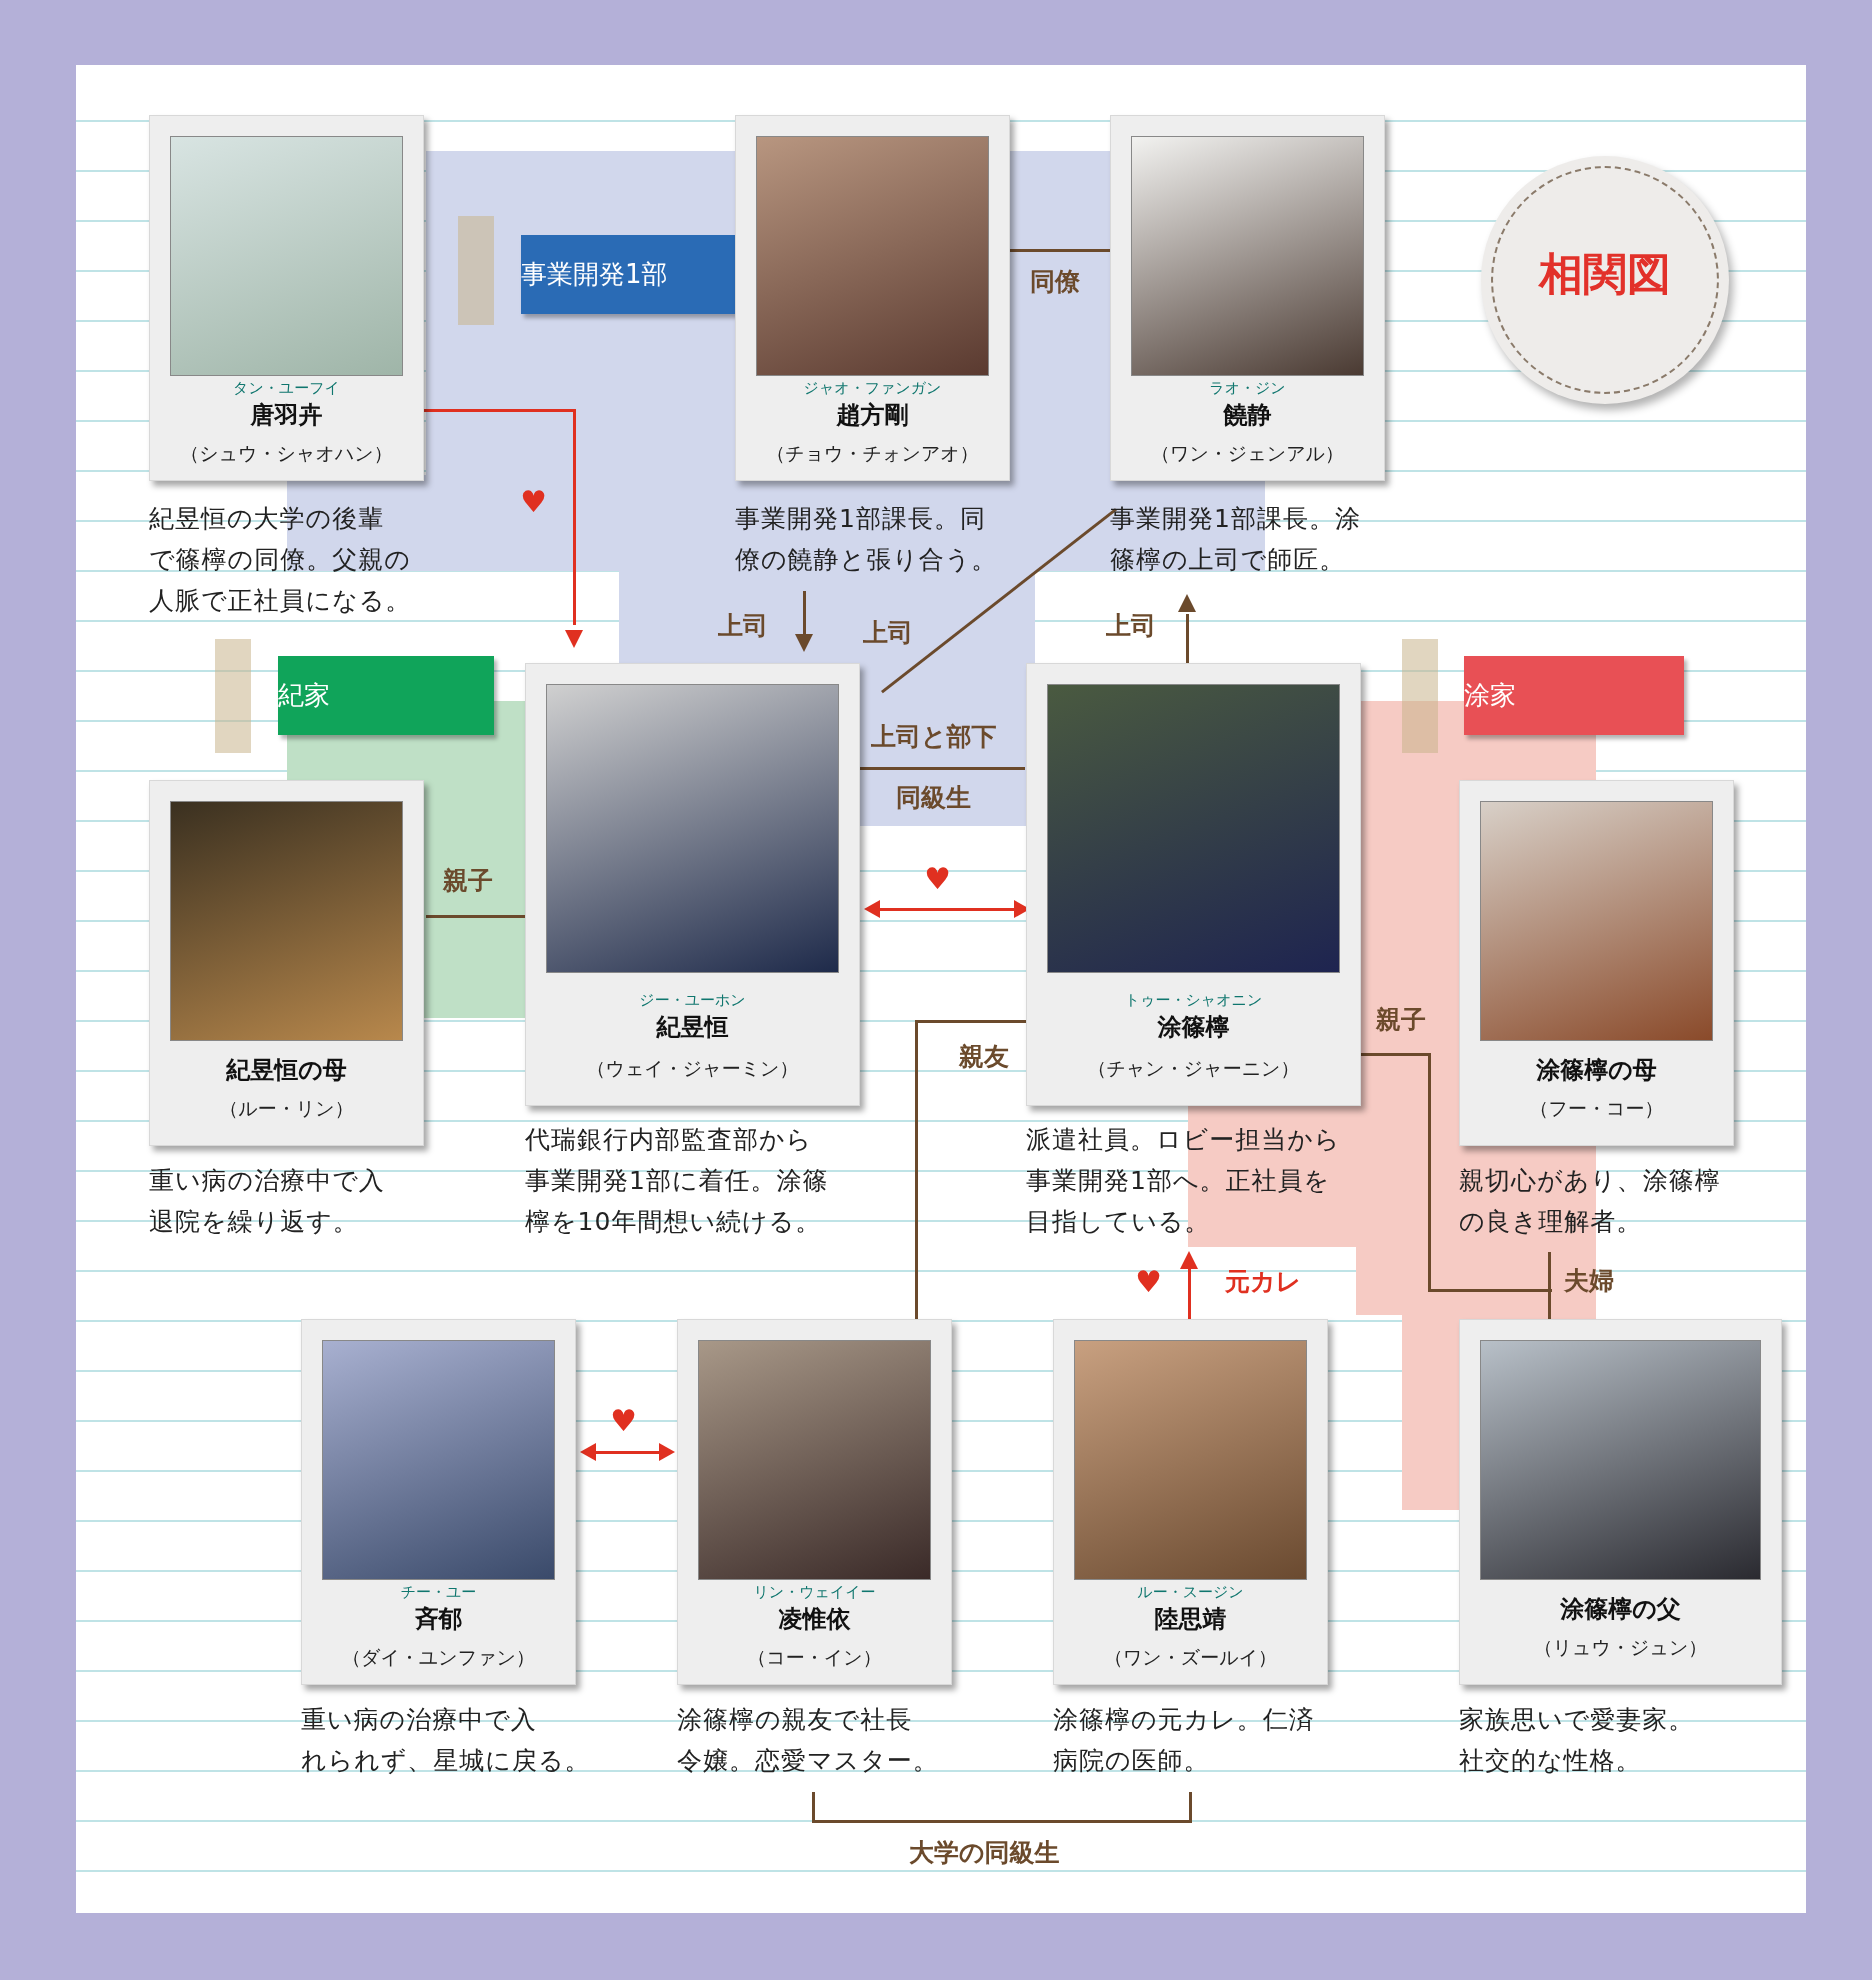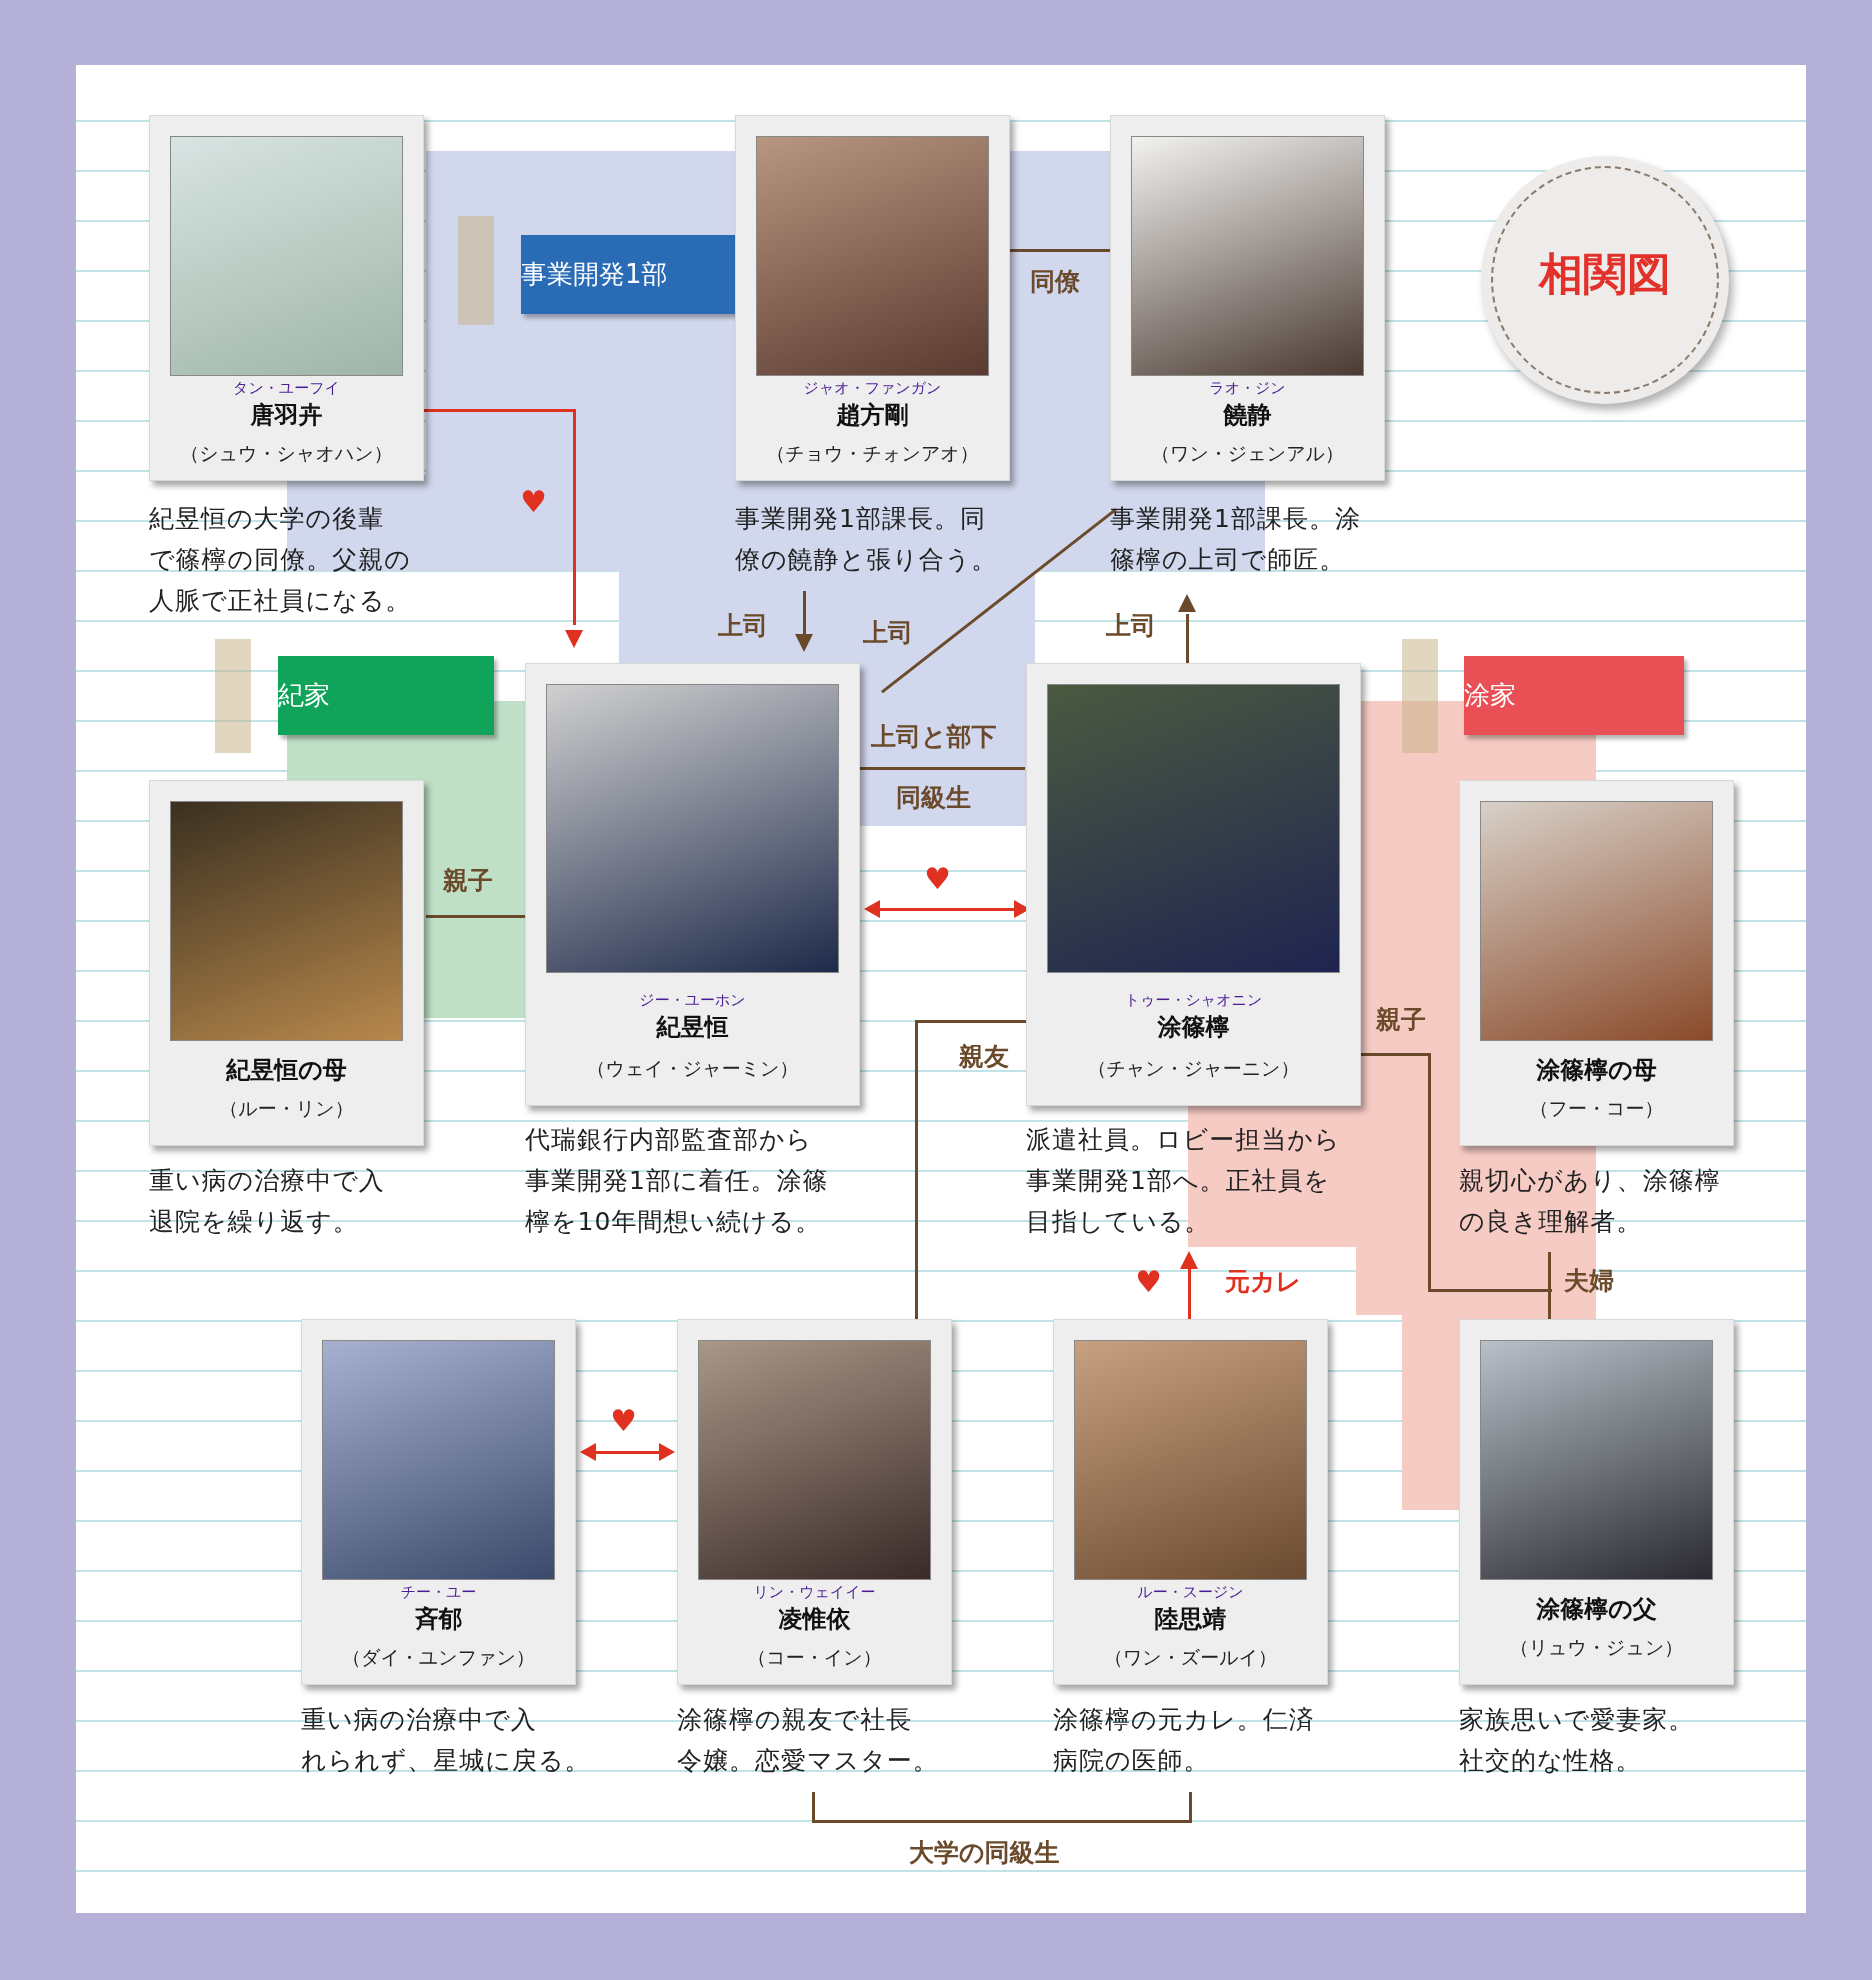--- a/index.html
+++ b/index.html
@@ -3,21 +3,21 @@
 <meta charset="utf-8">
 <style>
   html,body{margin:0;padding:0;}
   body{width:1872px;height:1980px;position:relative;background:#b4b0d8;font-family:"DejaVu Sans","Liberation Sans",sans-serif;overflow:hidden;}
   .paper{position:absolute;left:76px;top:65px;width:1730px;height:1848px;background:#ffffff;
     background-image:repeating-linear-gradient(to bottom, transparent 0px, transparent 48px, #bfe3e6 48px, #bfe3e6 50px);
     background-position:0 7px;}
   .zone{position:absolute;}
   .card{position:absolute;background:#eeeeee;box-shadow:4px 5px 6px rgba(0,0,0,0.35);border:1px solid #d8d8d8;}
   .photo{position:absolute;left:20px;top:20px;right:20px;background:linear-gradient(160deg,#c9b8a6,#6b5a52);border:1px solid #888;}
-  .ruby{position:absolute;left:0;right:0;text-align:center;font-size:15px;color:#4c1d95;}
+  .ruby{position:absolute;left:0;right:0;text-align:center;font-size:15px;color:#0f766e;}
   .name{position:absolute;left:0;right:0;text-align:center;font-size:24px;font-weight:bold;color:#111;}
   .actor{position:absolute;left:0;right:0;text-align:center;font-size:19px;color:#222;}
   .desc{position:absolute;font-size:25px;line-height:41px;color:#222;letter-spacing:1px;}
   .tag{position:absolute;color:#fff;font-size:26px;text-align:left;box-shadow:3px 4px 4px rgba(0,0,0,0.3);margin-left:48px;}
   .tape{position:absolute;background:rgba(200,180,140,0.55);}
   .rel{position:absolute;font-size:25px;color:#6b4a2c;font-weight:bold;}
   .rel-red{position:absolute;font-size:25px;color:#e03020;font-weight:bold;}
   .line{position:absolute;background:#6b4a2c;}
   .redline{position:absolute;background:#e03020;}
   .heart{position:absolute;color:#e03020;font-size:30px;line-height:30px;}
@@ -214,21 +214,21 @@
   <div class="photo" style="height:238px;background:linear-gradient(160deg,#c8a080,#6a4a30);"></div>
   <div class="ruby" style="top:263px;">ルー・スージン</div>
   <div class="name" style="top:283px;">陸思靖</div>
   <div class="actor" style="top:325px;">（ワン・ズールイ）</div>
 </div>
 <div class="desc" style="left:1053px;top:1699px;width:317px;">
   <div>涂篠檸の元カレ。仁済</div>
   <div>病院の医師。</div>
 </div>
 
-<div class="card" style="left:1459px;top:1319px;width:273px;height:364px;">
+<div class="card" style="left:1459px;top:1319px;width:273px;height:364px;padding-left:48px;">
   <div class="photo" style="height:238px;background:linear-gradient(160deg,#b8c0c8,#2a2a30);"></div>
   <div class="name" style="top:273px;">涂篠檸の父</div>
   <div class="actor" style="top:315px;">（リュウ・ジュン）</div>
 </div>
 <div class="desc" style="left:1459px;top:1699px;width:317px;">
   <div>家族思いで愛妻家。</div>
   <div>社交的な性格。</div>
 </div>
 
 

